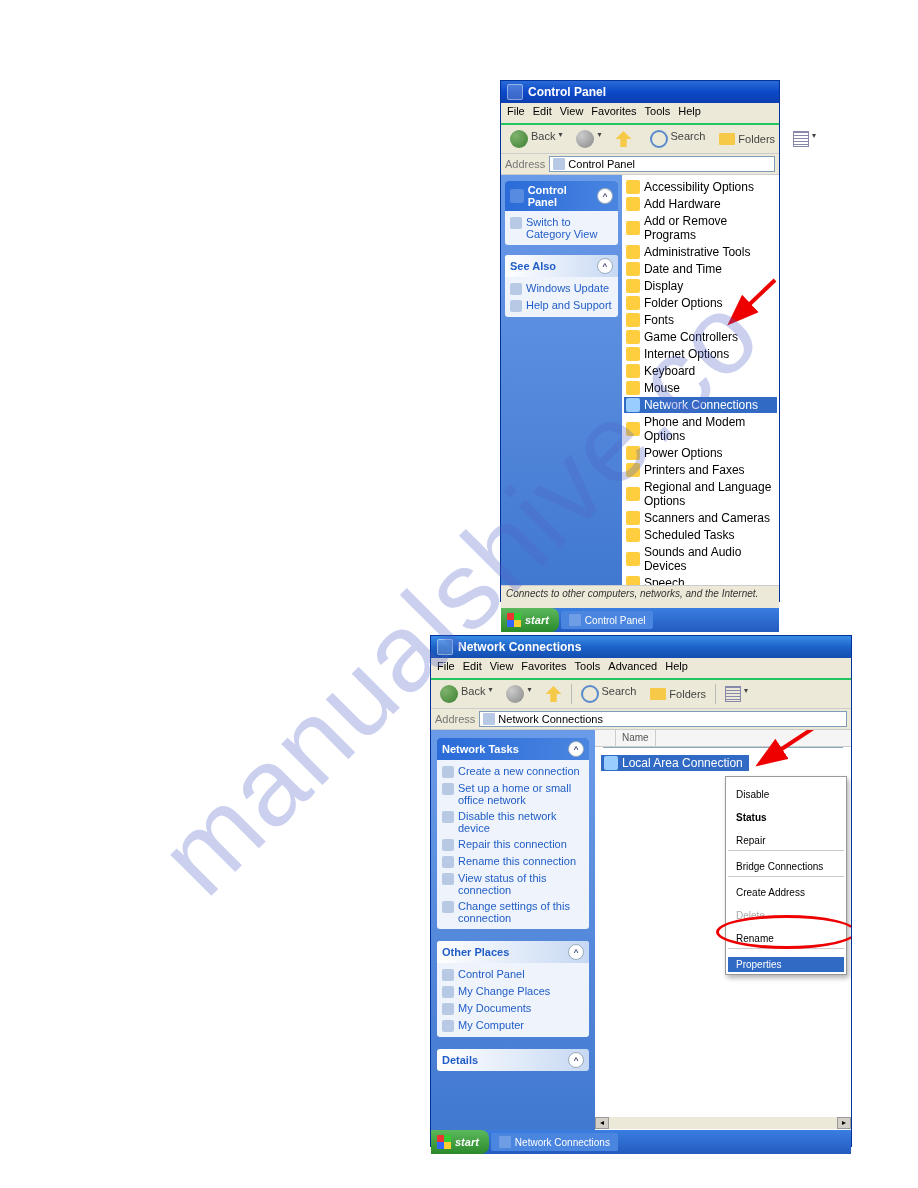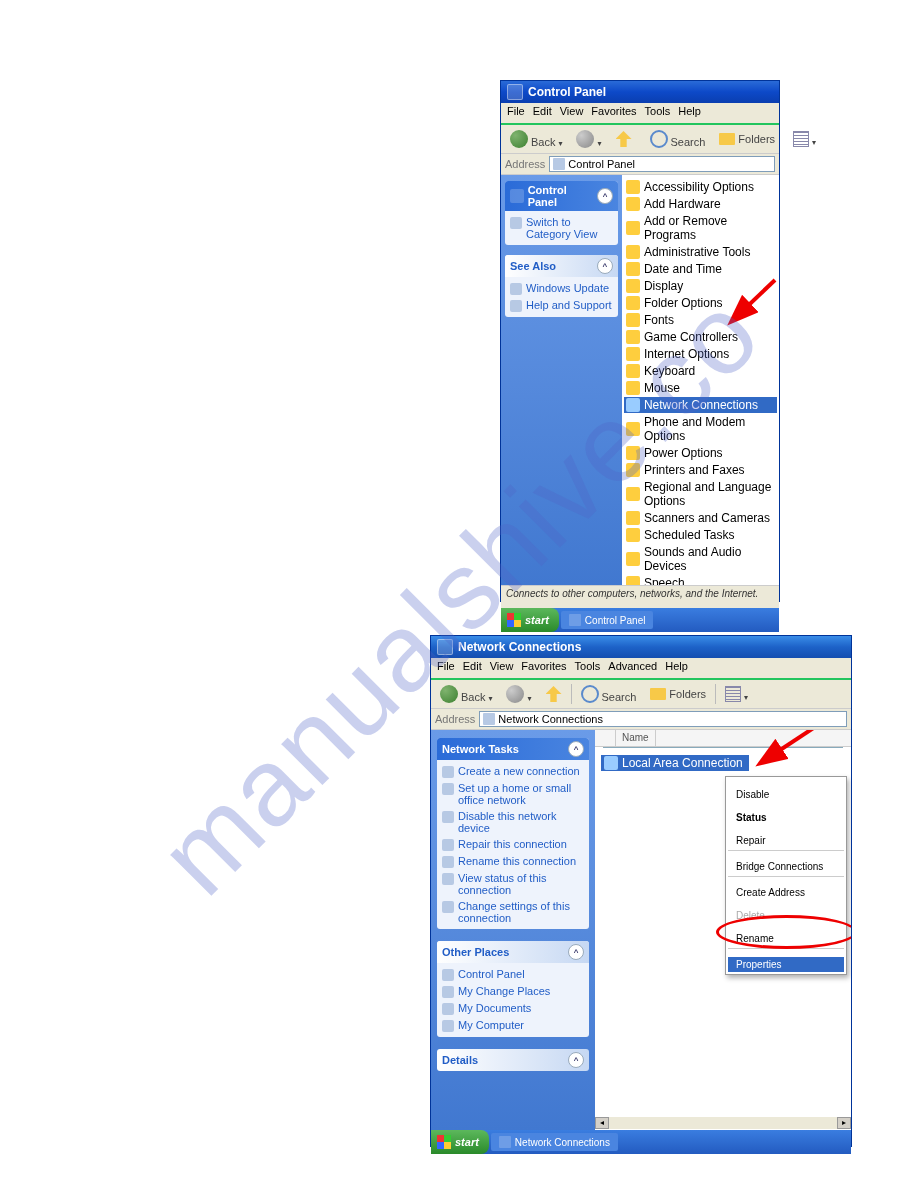--- a/index.html
+++ b/index.html
@@ -66,21 +66,21 @@
     height: 28px;
     background: #ece9d8;
     display: flex;
     align-items: center;
     gap: 4px;
     padding: 0 4px;
     border-bottom: 1px solid #ccc;
   }
   .tbtn {
     display: flex;
-    align-items: flex-end;
+    align-items: flex-start;
     gap: 3px;
     padding: 2px 4px;
     border: 1px solid transparent;
     border-radius: 3px;
     color: #444;
   }
   .tbtn .circ {
     width: 18px; height: 18px;
     border-radius: 50%;
     background: radial-gradient(circle at 30% 30%, #7fb36e, #3c8030);

